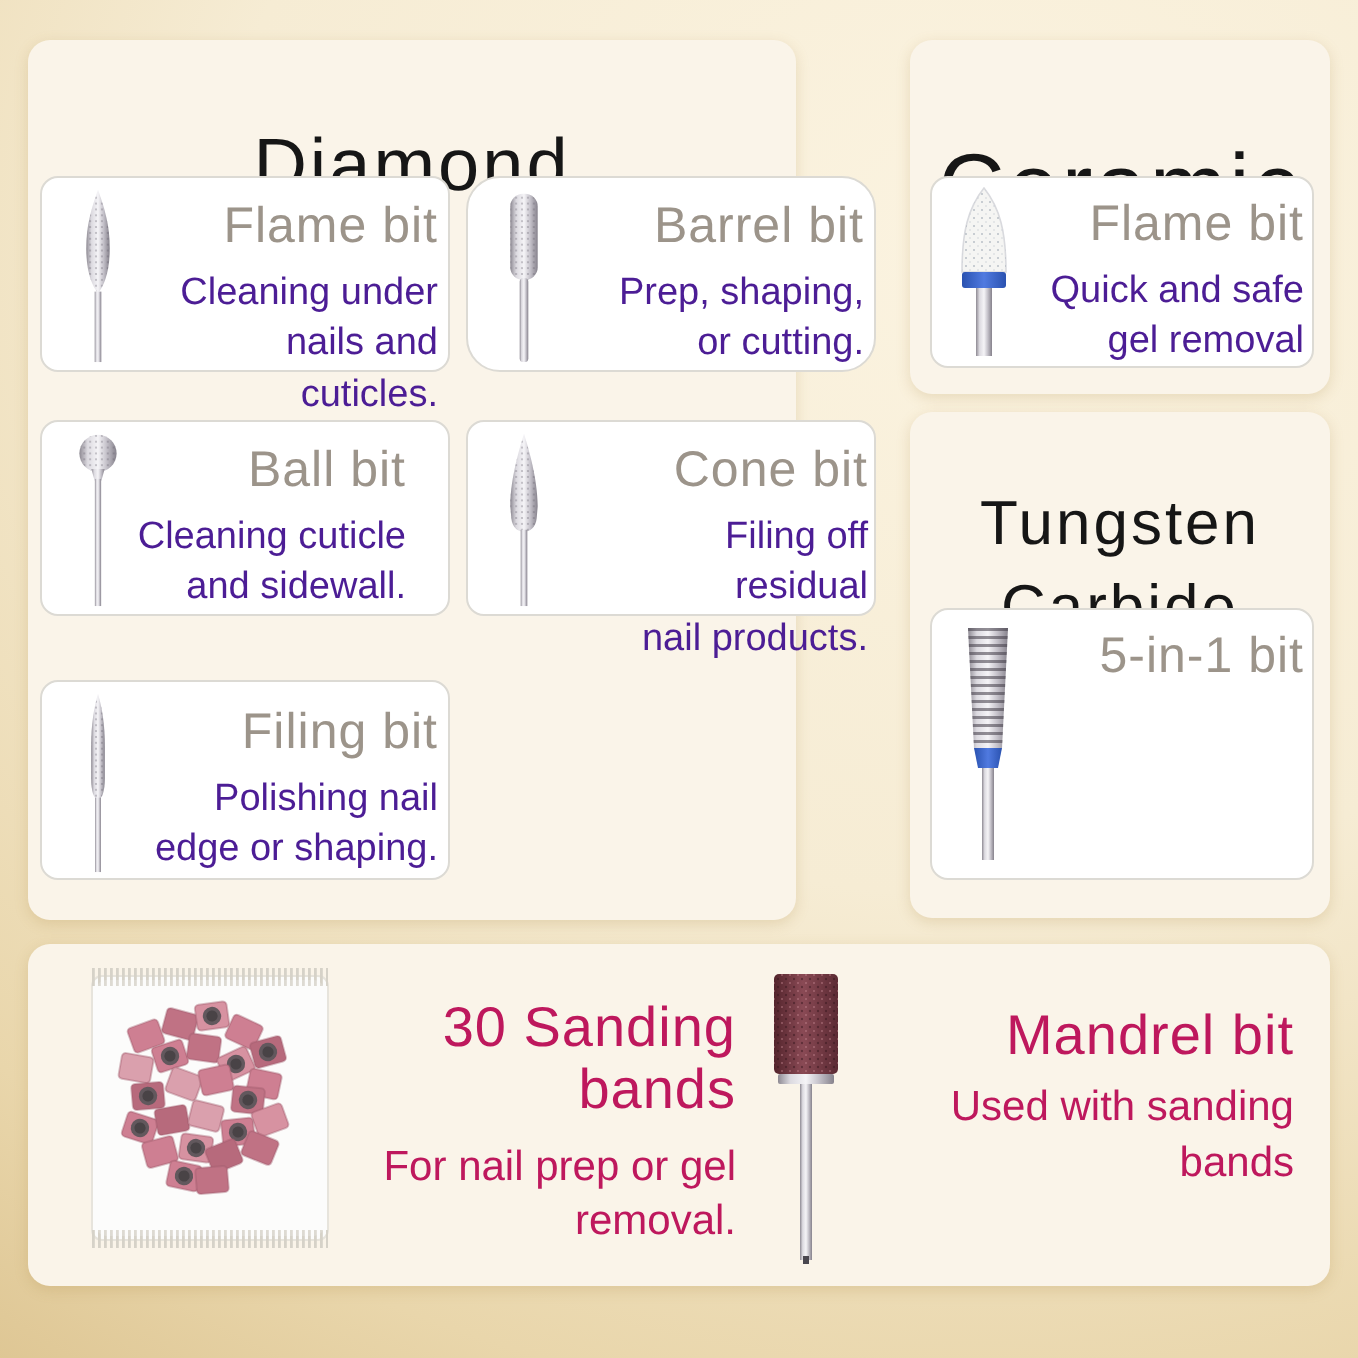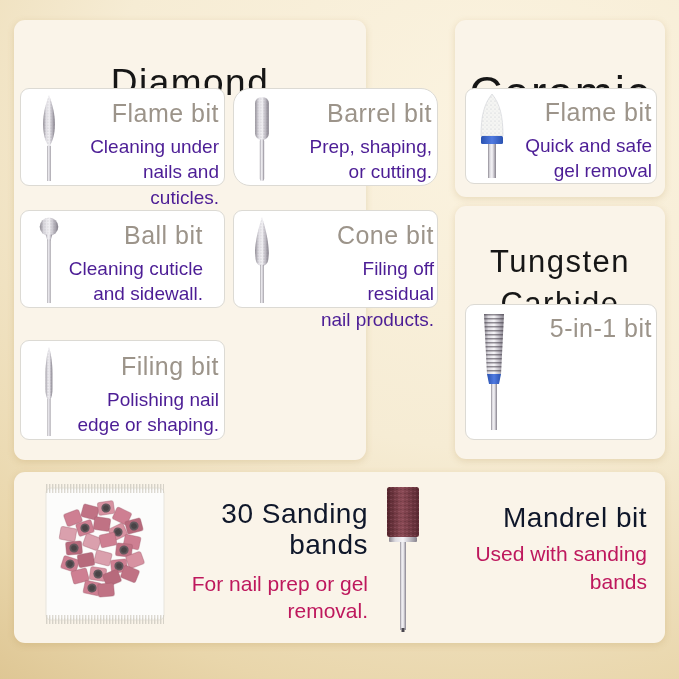--- a/index.html
+++ b/index.html
@@ -16,21 +16,21 @@
     position:absolute;left:0;right:0;text-align:center;color:#161616;
     font-weight:400;letter-spacing:1.5px;white-space:pre-line;line-height:1.32;
   }
   .card{
     position:absolute;background:#ffffff;border:1px solid #dcdad4;border-radius:9px;
   }
   .bit{position:absolute;display:block;}
   .cardtext{position:absolute;text-align:right;}
   .card-title{color:#9c948a;font-size:25px;font-weight:400;letter-spacing:.5px;line-height:1.15;}
   .card-desc{color:#4c1d95;font-size:19px;line-height:1.34;white-space:pre-line;margin-top:6px;}
-  .big-title{color:#0f172a;font-size:28px;font-weight:400;letter-spacing:.5px;line-height:1.12;white-space:pre-line;}
+  .big-title{color:#be185d;font-size:28px;font-weight:400;letter-spacing:.5px;line-height:1.12;white-space:pre-line;}
   .big-desc{color:#be185d;font-size:21px;line-height:1.3;white-space:pre-line;margin-top:9px;}
 </style>
 </head>
 <body>
 
 <svg width="0" height="0" style="position:absolute" aria-hidden="true">
   <defs>
     <linearGradient id="gSilver" x1="0" y1="0" x2="1" y2="0">
       <stop offset="0" stop-color="#8e8a93"></stop>
         <stop offset="0.22" stop-color="#dcdae0"></stop>
@@ -63,21 +63,21 @@
       <circle cx="3" cy="3.5" r="0.5" fill="#c98a96" opacity="0.5"></circle>
     </pattern>
     <pattern id="crimp" width="3" height="12" patternUnits="userSpaceOnUse">
       <rect x="0" y="0" width="1.4" height="12" fill="#d6d2c8"></rect>
     </pattern>
   </defs>
 </svg>
 
 <div class="page">
 
-  <section class="panel" style="left:14px;top:20px;width:352px;height:440px;">
+  <section class="panel" style="left:14px;top:20px;width:352px;height:440px;padding-left:32px;">
     <h1 class="heading" style="top:14px;font-size:37px;">Diamond</h1>
 
     <div class="card" style="left:6px;top:68px;width:203px;height:96px;">
       <span class="bit" style="left:8px;top:3px;">
         <svg width="40" height="90" viewBox="0 0 40 92">
           <path d="M20,3 C23.5,13 26,21 26,33 C26,45 23,52 20,56 C17,52 14,45 14,33 C14,21 16.5,13 20,3 Z" fill="url(#gSilver)"></path>
           <path d="M20,3 C23.5,13 26,21 26,33 C26,45 23,52 20,56 C17,52 14,45 14,33 C14,21 16.5,13 20,3 Z" fill="url(#grit)"></path>
           <rect x="18.3" y="55" width="3.4" height="36" fill="url(#gSilver)"></rect>
         </svg>
       </span>

